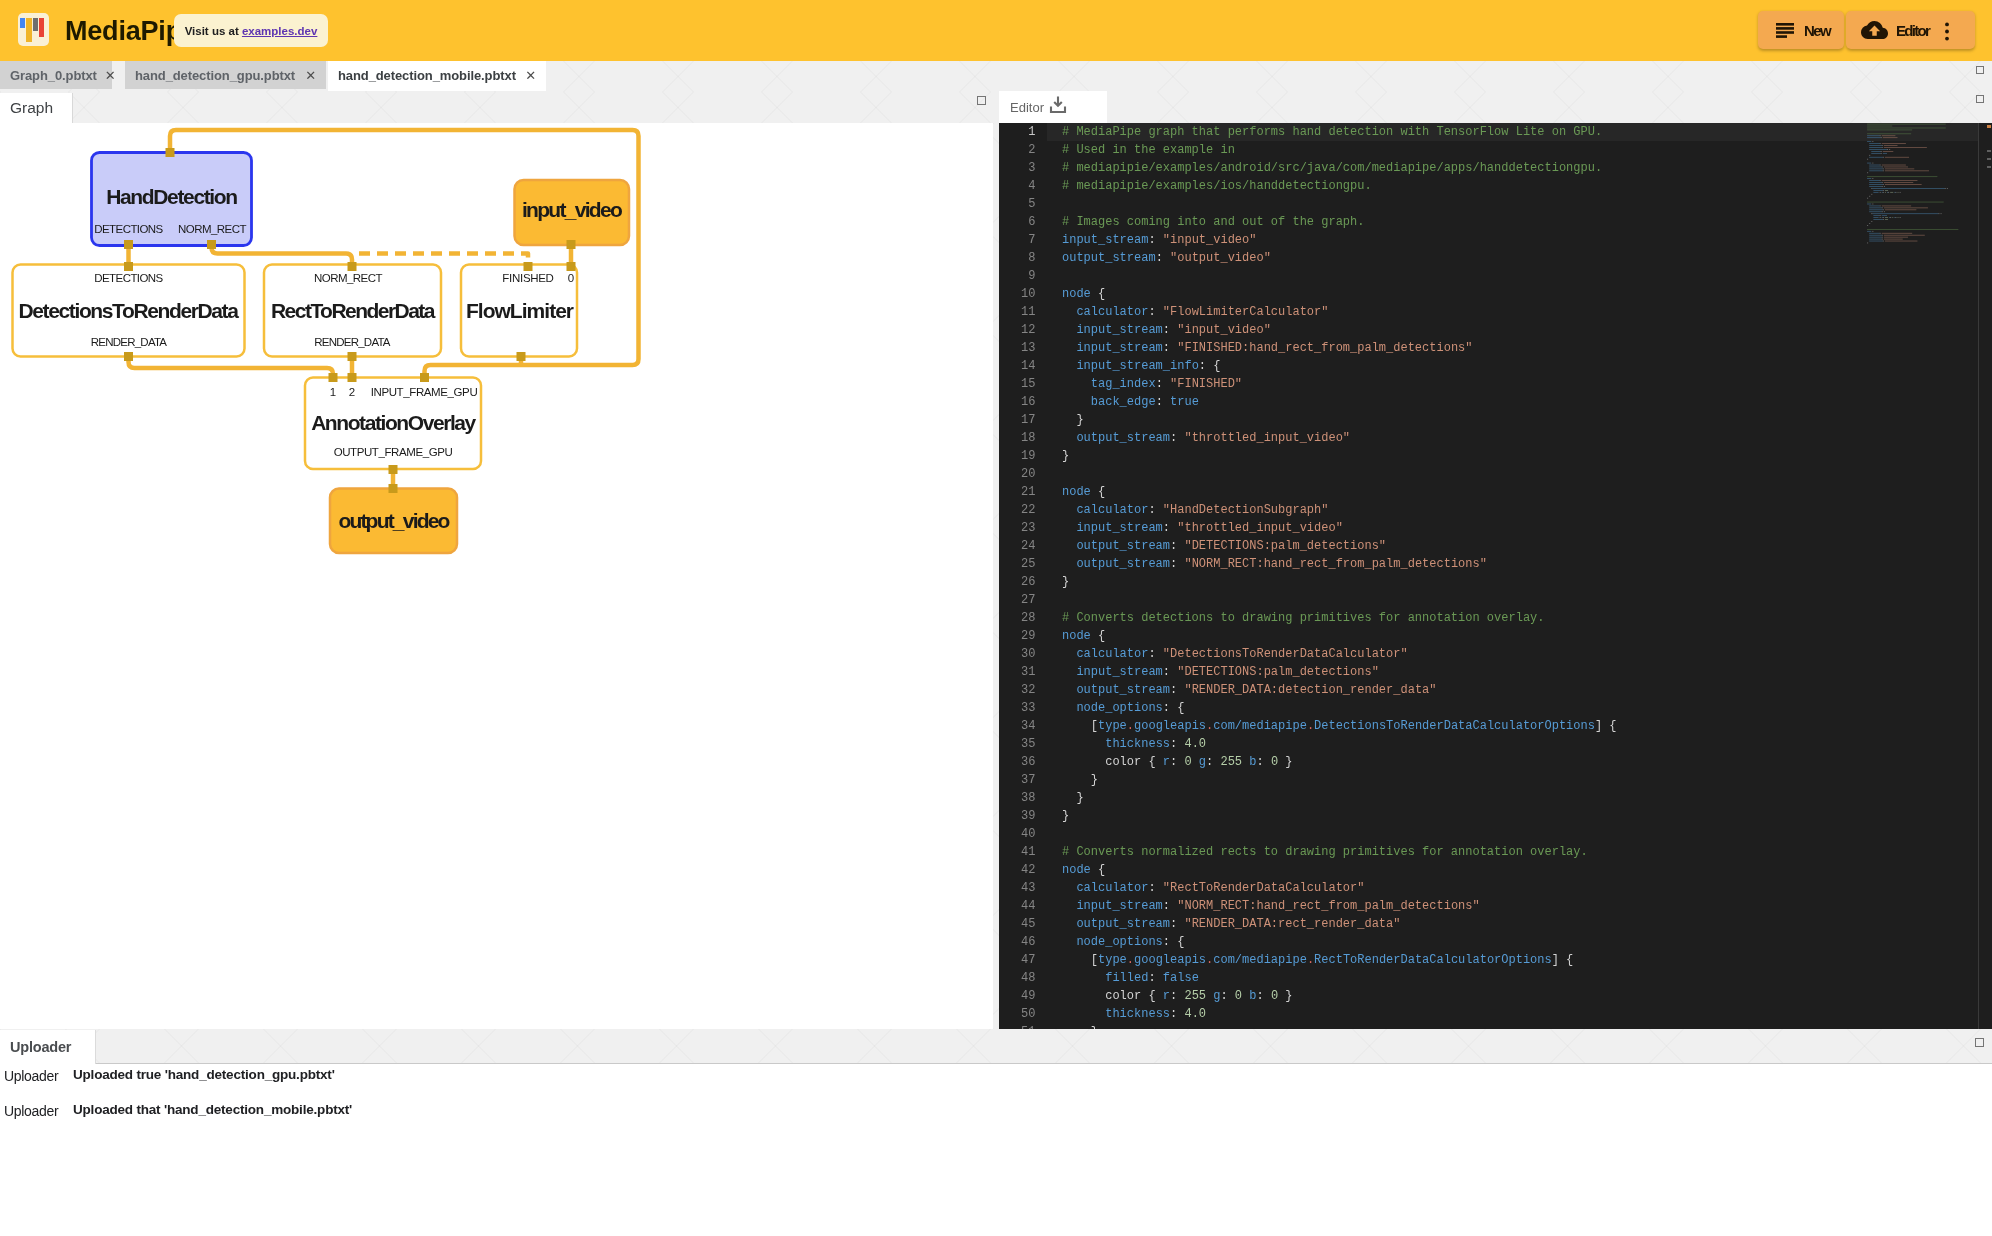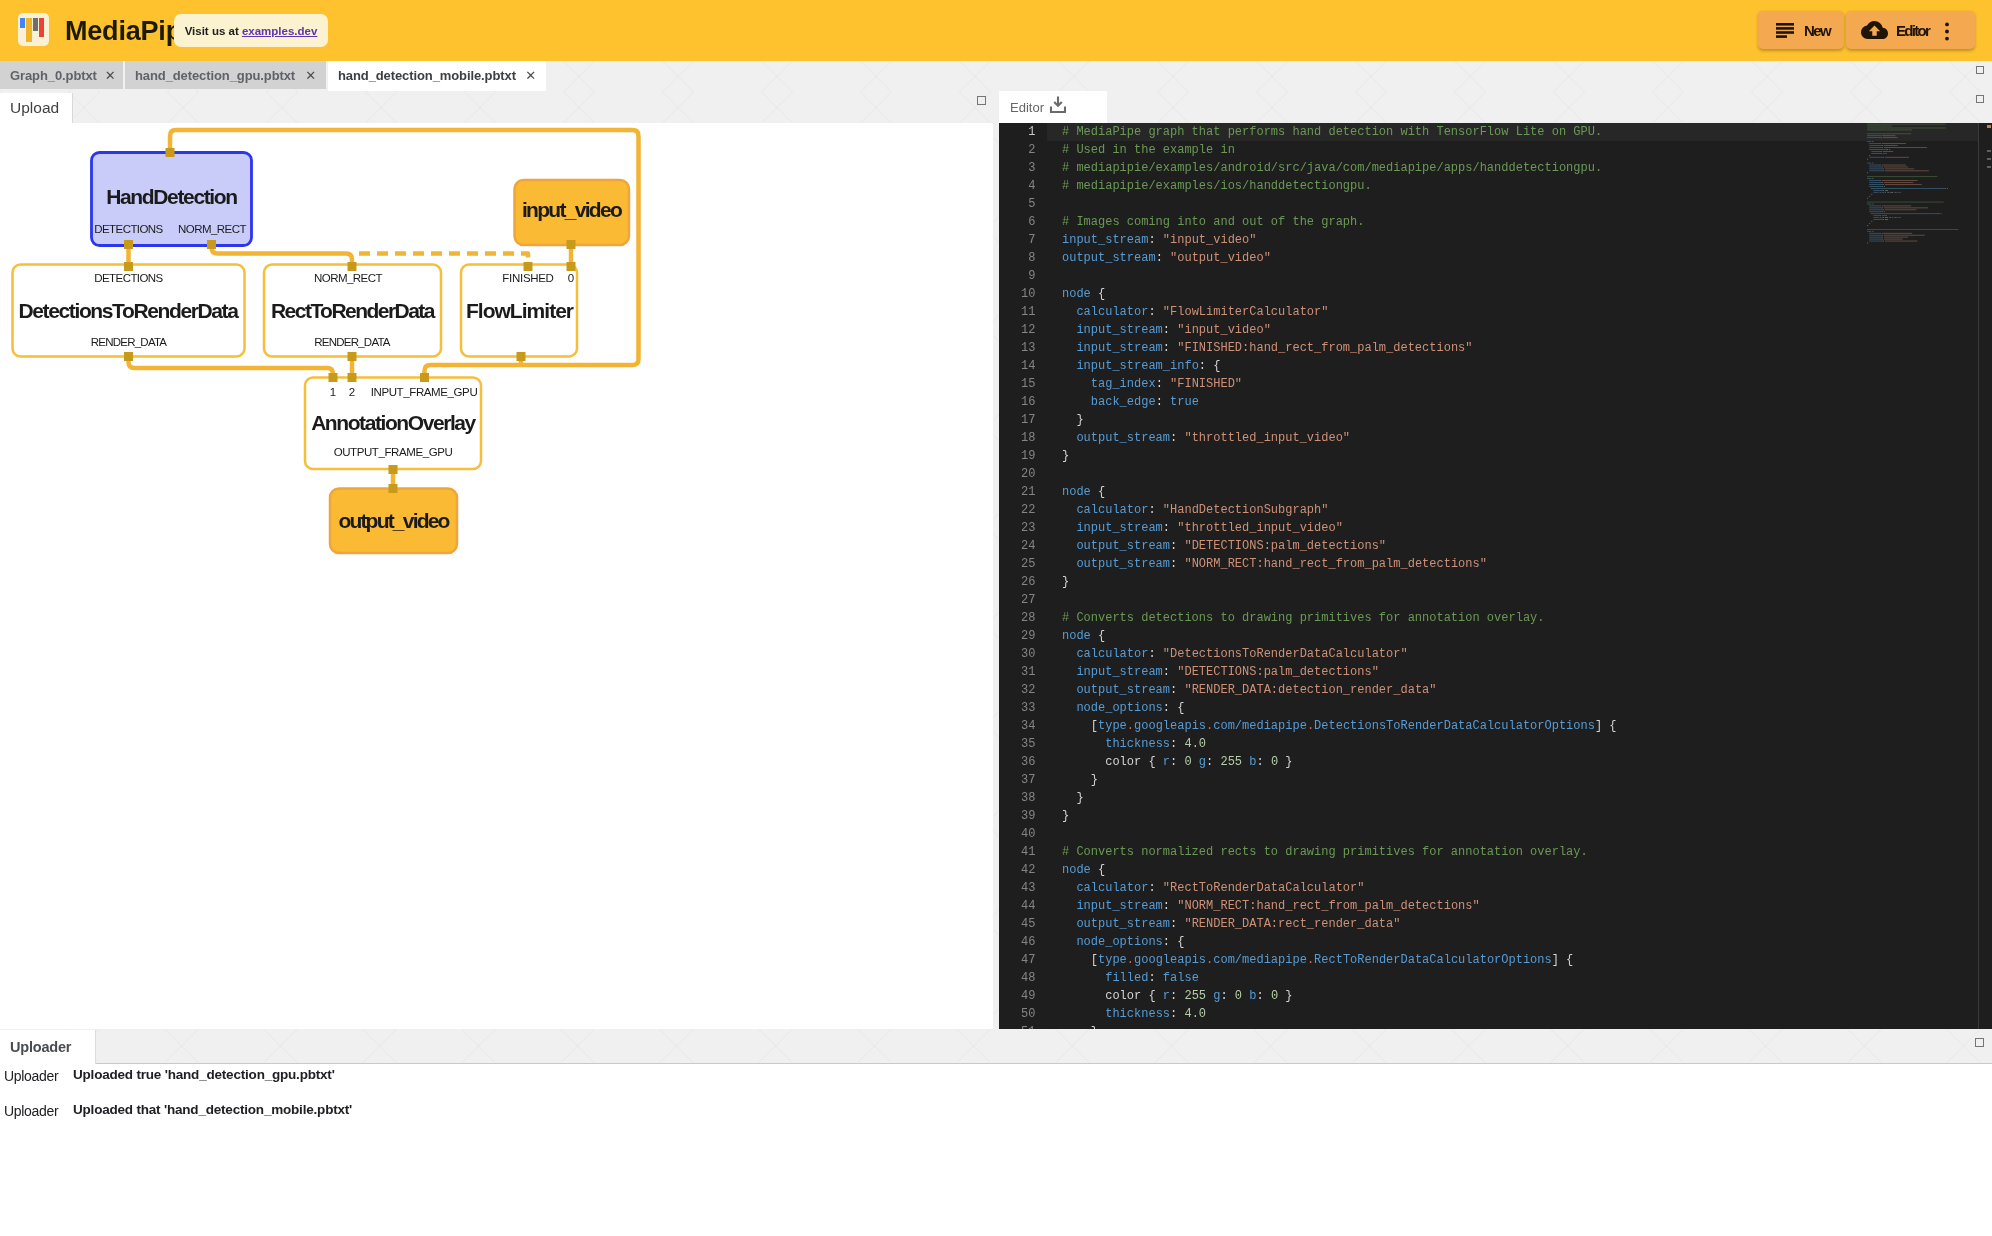--- a/index.html
+++ b/index.html
@@ -45,28 +45,28 @@
     <span style="margin-left:8px;font-size:15px;font-weight:bold;color:#201505;letter-spacing:-1.7px">Editor</span>
     <svg width="6" height="19" viewBox="0 0 6 19" style="position:absolute;left:98px;top:10.5px">
       <circle cx="3" cy="2.4" r="1.9" fill="#201505"></circle>
         <circle cx="3" cy="9.5" r="1.9" fill="#201505"></circle>
         <circle cx="3" cy="16.6" r="1.9" fill="#201505"></circle>
     </svg>
     </div>
 </div>
 
 <div class="abs hatch" style="left:0;top:61px;width:1992px;height:31px"></div>
-<div class="ftab" style="left:0;width:123px">Graph_0.pbtxt<span class="x">✕</span></div>
+<div class="ftab" style="left:0;width:112px">Graph_0.pbtxt<span class="x">✕</span></div>
 <div class="ftab" style="left:125px;width:201px">hand_detection_gpu.pbtxt<span class="x">✕</span></div>
 <div class="ftab" style="left:328px;width:218px;background:#fff;color:#3C4043;height:29.5px">hand_detection_mobile.pbtxt<span class="x">✕</span></div>
 <div class="sq" style="left:1975.5px;top:66px;width:8px;height:8px"></div>
 
 <div class="abs hatch" style="left:0;top:92px;width:1992px;height:31px"></div>
 <div class="abs" style="left:0;top:92.5px;width:73px;height:30.5px;background:#fff;border-right:1px solid #D8D8D8;
-     display:flex;align-items:center;padding-left:10px;font-size:15.5px;color:#3F4245">Upload</div>
+     display:flex;align-items:center;padding-left:10px;font-size:15.5px;color:#3F4245">Graph</div>
 <div class="sq" style="left:977px;top:96px"></div>
 <div class="abs" style="left:999px;top:91px;width:108px;height:32px;background:#fff;display:flex;align-items:center;padding-left:11px">
   <span style="font-size:13px;color:#666">Editor</span>
   <svg width="18" height="20" viewBox="0 0 18 20" style="margin-left:5px;margin-top:-4px">
     <path d="M9 1.5 V10.5 M5.2 7 L9 10.8 L12.8 7" stroke="#6a6a6a" stroke-width="2.1" fill="none"></path>
     <path d="M2 11.5 V17 H16 V11.5" stroke="#6a6a6a" stroke-width="2.1" fill="none"></path>
   </svg>
   </div>
 <div class="sq" style="left:1975.5px;top:95px;width:8px;height:8px"></div>
 

